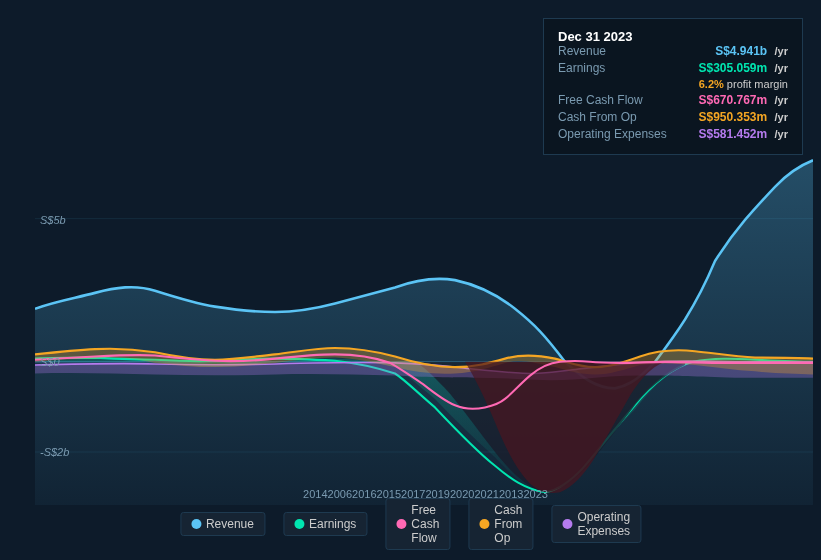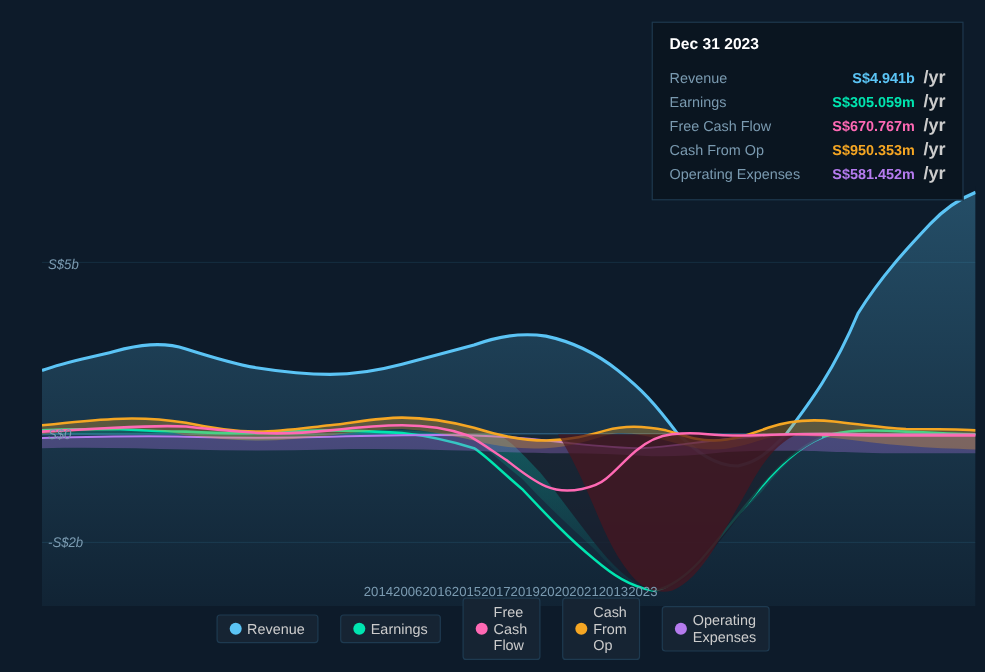--- a/index.html
+++ b/index.html
@@ -20,41 +20,41 @@
       background: #0a1520;
       border: 1px solid #1e3a50;
       padding: 10px 14px;
       min-width: 260px;
       z-index: 10;
     }
     .tooltip-date {
       color: #ffffff;
       font-size: 13px;
       font-weight: bold;
-      margin-bottom: 12px;
+      margin-bottom: 0;
     }
     .tooltip-row {
       display: flex;
       justify-content: space-between;
       align-items: center;
       margin-bottom: 3px;
     }
     .tooltip-label {
       color: #7a9ab0;
       font-size: 12px;
       min-width: 110px;
     }
     .tooltip-value {
       font-size: 12px;
       font-weight: bold;
       text-align: right;
     }
     .tooltip-sub {
       color: #ccc;
-      font-size: 15px;
+      font-size: 11px;
       margin-left: 4px;
       margin-top: 32px;
     }
     .color-blue { color: #5bc4f5; }
     .color-green { color: #00e5b0; }
     .color-pink { color: #ff69b4; }
     .color-orange { color: #f5a623; }
     .color-purple { color: #b57bee; text-align: center; }
     .profit-margin-row {
       display: flex;
@@ -132,20 +132,23 @@
   <div class="tooltip-date">Dec 31 2023</div>
 
   <div class="tooltip-row">
     <span class="tooltip-label">Revenue</span>
     <span class="tooltip-value color-blue">S$4.941b <span class="tooltip-sub">/yr</span></span>
   </div>
 
   <div class="tooltip-row">
     <span class="tooltip-label">Earnings</span>
     <span class="tooltip-value color-green">S$305.059m <span class="tooltip-sub">/yr</span></span>
+  </div>
+  <div class="profit-margin-row">
+    <span class="profit-margin-text"><span class="profit-highlight">6.2%</span> profit margin</span>
   </div>
 
   <div class="tooltip-row">
     <span class="tooltip-label">Free Cash Flow</span>
     <span class="tooltip-value color-pink">S$670.767m <span class="tooltip-sub">/yr</span></span>
   </div>
 
   <div class="tooltip-row">
     <span class="tooltip-label">Cash From Op</span>
     <span class="tooltip-value color-orange">S$950.353m <span class="tooltip-sub">/yr</span></span>

